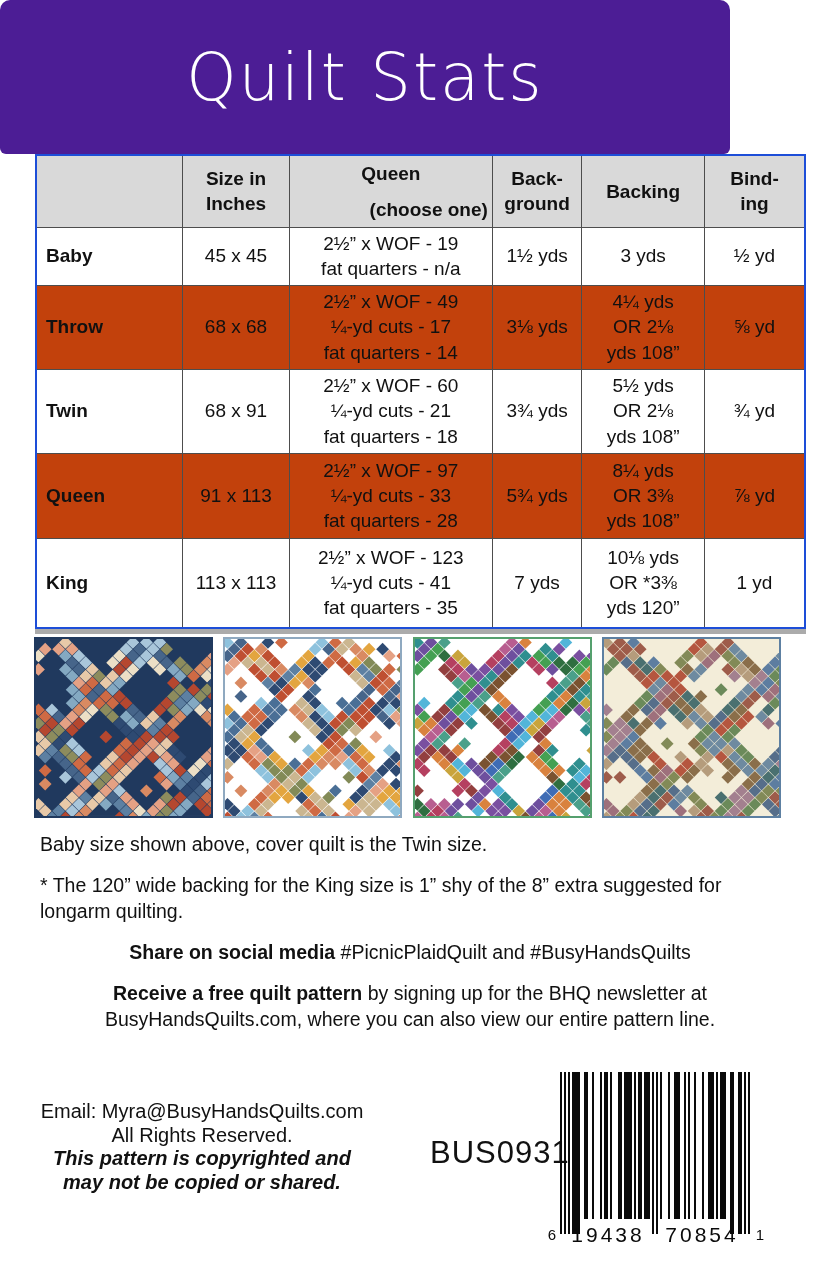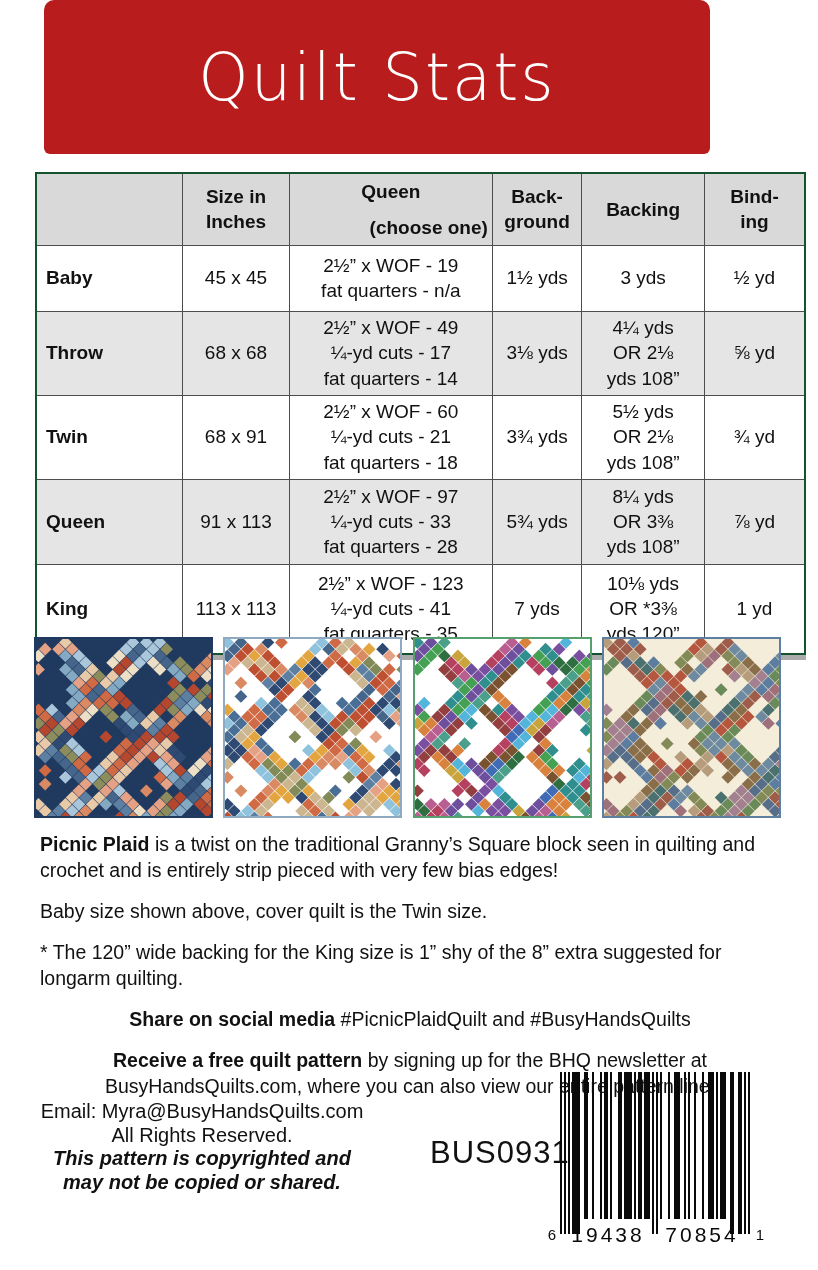--- a/index.html
+++ b/index.html
@@ -1,35 +1,35 @@
 <!DOCTYPE html>
 <html><head>
 <meta charset="utf-8">
 <style>
   html,body{margin:0;padding:0;background:#ffffff;}
   .page{position:relative;width:818px;height:1270px;background:#ffffff;overflow:hidden;
         font-family:"Liberation Sans",sans-serif;color:#111;}
 
   
-  .banner{position:absolute;left:0;top:0;width:666px;height:154px;background:#b91c1c;
-          border-radius:10px 10px 6px 6px;display:flex;align-items:center;justify-content:center;margin-left:44px;}
+  .banner{position:absolute;left:0;top:0;width:730px;height:154px;background:#4c1d95;
+          border-radius:10px 10px 6px 6px;display:flex;align-items:center;justify-content:center;}
   .banner h1{margin:0;color:#ffffff;font-size:64px;font-weight:300;letter-spacing:2px;
              font-family:"DejaVu Sans","Liberation Sans",sans-serif;transform:scaleY(1.04);}
 
   
-  .stats{position:absolute;left:35px;top:172px;width:771px;border-collapse:collapse;
-         table-layout:fixed;border:2px solid #14532d;box-shadow:0 5px 0 #ababab;}
+  .stats{position:absolute;left:35px;top:154px;width:771px;border-collapse:collapse;
+         table-layout:fixed;border:2px solid #1d4ed8;box-shadow:0 5px 0 #ababab;}
   .stats th,.stats td{border:1.5px solid #4d4d4d;padding:2px 4px;font-size:19px;
          text-align:center;vertical-align:middle;line-height:1.32;}
   .stats th{font-weight:bold;background:#d9d9d9;}
-  .stats .shade td{background:#e5e5e5;}
+  .stats .shade td{background:#c2410c;}
   .stats td.c-name{font-weight:bold;text-align:left;padding-left:9px;}
   .col-name{width:146px;}.col-size{width:106px;}.col-prints{width:202px;}
   .col-bg{width:89px;}.col-backing{width:122px;}.col-bind{width:100px;}
-  .r-head{height:72px;}.r-baby{height:66px;}.r-throw{height:84px;}
+  .r-head{height:72px;}.r-baby{height:58px;}.r-throw{height:84px;}
   .r-twin{height:84px;}.r-queen{height:85px;}.r-king{height:90px;}
   .gap{margin-top:11px;text-align:right;}
 
   
   .quilts{position:absolute;left:34px;top:637px;width:747px;height:181px;
           display:flex;justify-content:space-between;}
   .quilt{width:179px;height:181px;box-sizing:border-box;border:2px solid;}
   .quilt svg{display:block;width:100%;height:100%;}
 
   
@@ -1123,21 +1123,20 @@
           <path d="M 99.10000000000001 176.35 L 105.65 182.9 L 99.10000000000001 189.45000000000002 L 92.55000000000001 182.9 Z" fill="#9e5c4a"></path>
           <path d="M 112.9 176.35 L 119.45 182.9 L 112.9 189.45000000000002 L 106.35000000000001 182.9 Z" fill="#828a57"></path>
           <path d="M 126.7 176.35 L 133.25 182.9 L 126.7 189.45000000000002 L 120.15 182.9 Z" fill="#a3808f"></path>
           <path d="M 140.5 176.35 L 147.05 182.9 L 140.5 189.45000000000002 L 133.95 182.9 Z" fill="#9e5c4a"></path>
           <path d="M 181.9 176.35 L 188.45000000000002 182.9 L 181.9 189.45000000000002 L 175.35 182.9 Z" fill="#6e8aa0"></path>
         </svg>
       </div>
   </div>
 
   <div class="copy">
-    <p><b>Picnic Plaid</b><span> is a twist on the traditional Granny’s Square block seen in quilting and crochet and is entirely strip pieced with very few bias edges!</span></p>
     <p>Baby size shown above, cover quilt is the Twin size.</p>
     <p>* The 120” wide backing for the King size is 1” shy of the 8” extra suggested for longarm quilting.</p>
     <p class="center"><b>Share on social media</b><span> #PicnicPlaidQuilt and #BusyHandsQuilts</span></p>
     <p class="center"><b>Receive a free quilt pattern</b><span> by signing up for the BHQ newsletter at BusyHandsQuilts.com, where you can also view our entire pattern line.</span></p>
   </div>
 
   <div class="footer">
     <div>Email: Myra@BusyHandsQuilts.com</div>
     <div>All Rights Reserved.</div>
     <div class="b">This pattern is copyrighted and</div>

